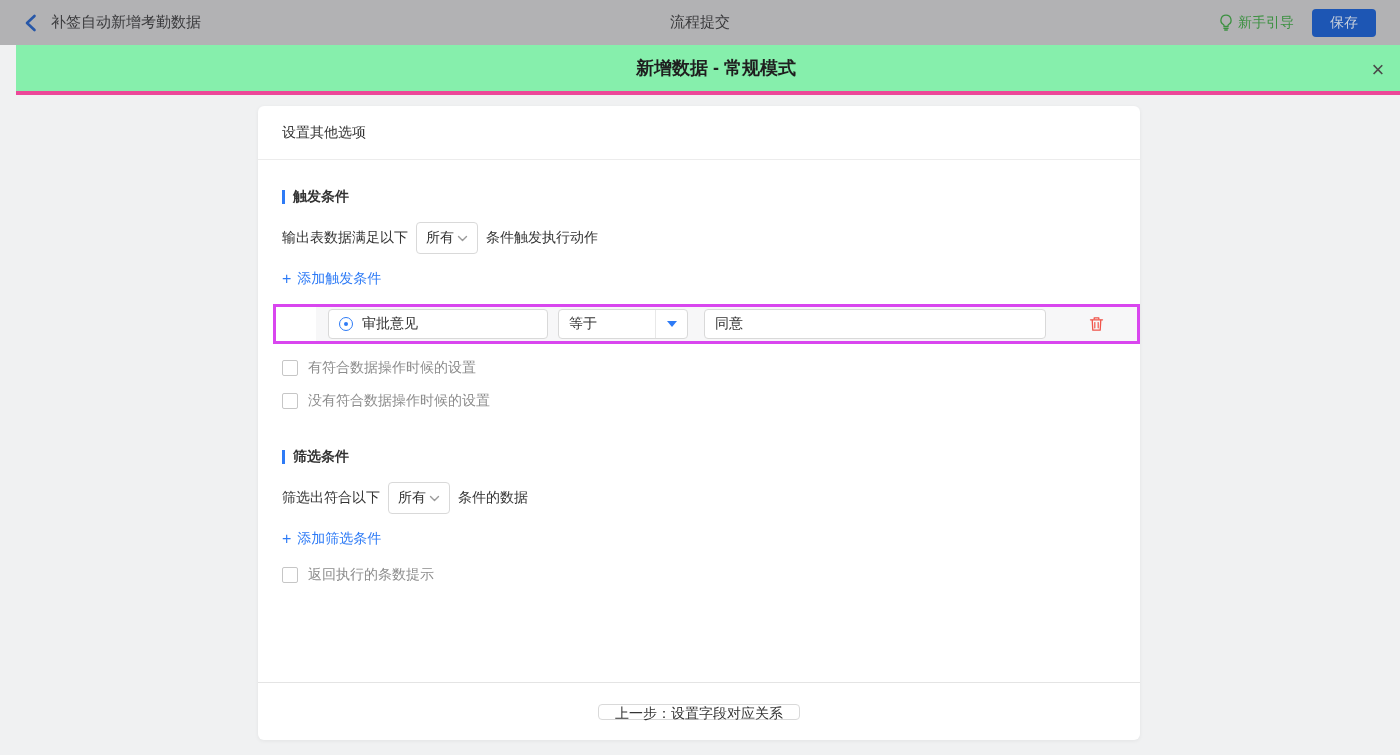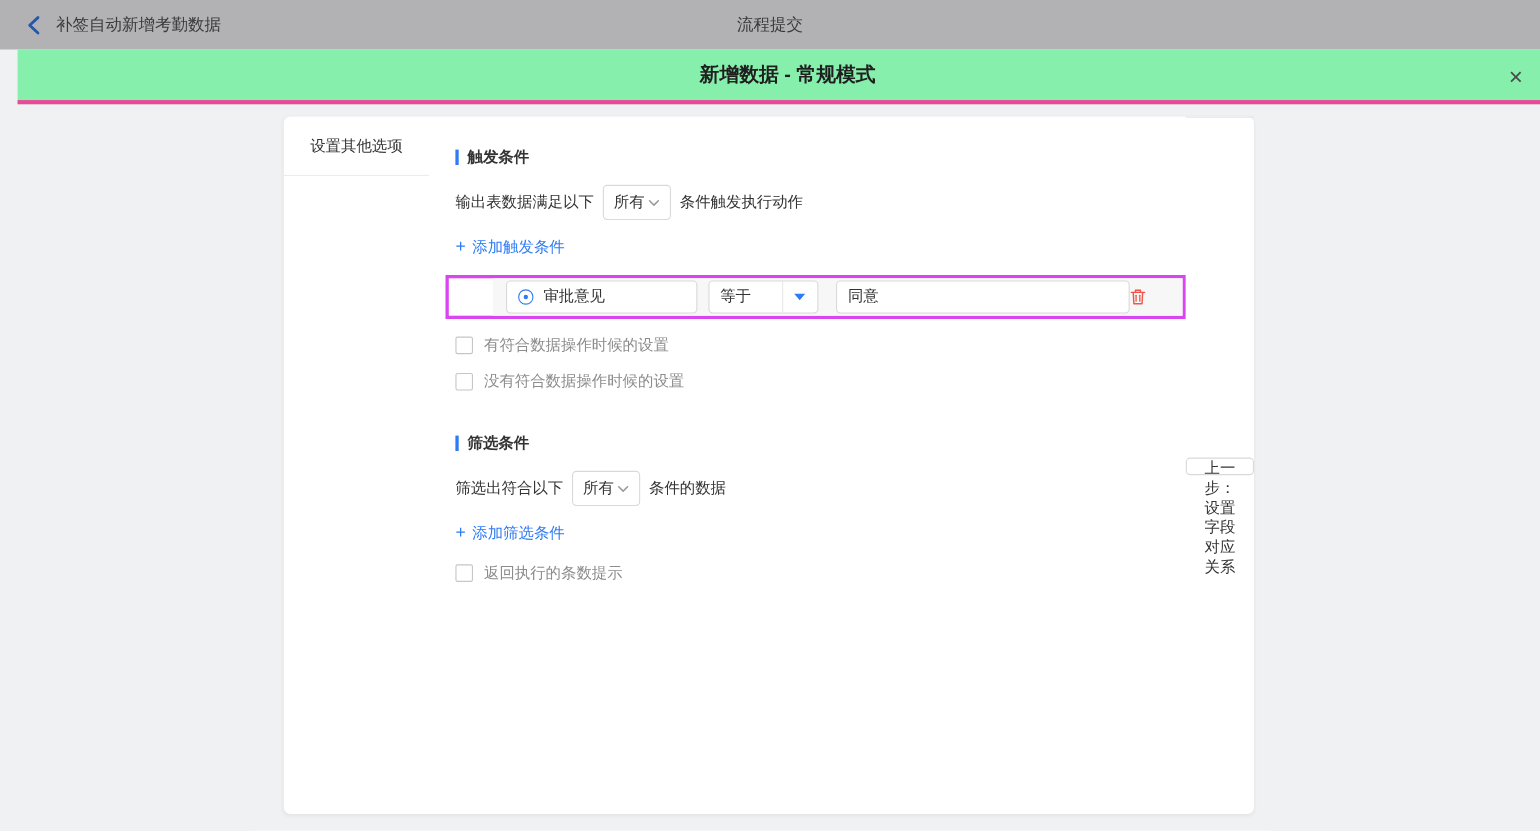--- a/index.html
+++ b/index.html
@@ -20,21 +20,21 @@
   
   .modal-header { position:absolute; left:0; top:45px; width:1400px; height:50px; background:#86efac;
     border-bottom:4px solid #ec4899; display:flex; align-items:center; justify-content:center;margin-left:16px; }
   .modal-title { font-size:18px; font-weight:bold; color:#1f1f1f; }
   .modal-close { position:absolute; right:24px; top:11px; font-size:22px; color:#4a4a4a;
     width:28px; height:28px; line-height:28px; text-align:center; cursor:pointer; font-weight:normal; }
 
   
   .content { position:absolute; left:0; top:95px; width:1400px; height:660px; background:#f0f1f2; }
   .card { position:absolute; left:258px; top:11px; width:882px; height:634px; background:#fff;
-    border-radius:6px; box-shadow:0 1px 4px rgba(0,0,0,0.06); display:flex; flex-direction:row; }
+    border-radius:6px; box-shadow:0 1px 4px rgba(0,0,0,0.06); display:flex; flex-direction:column; }
   .card-header { height:54px; padding:0 24px; display:flex; align-items:center;
     font-size:14px; color:#333; border-bottom:1px solid #ececec; flex:0 0 auto; }
   .card-body { flex:1 1 auto; padding:28px 24px 0 24px; overflow:hidden; }
 
   .section-title { display:flex; align-items:center; gap:8px; font-size:14px; font-weight:bold; color:#333; }
   .blue-bar { width:3px; height:14px; background:#2e7bf6; }
 
   .sentence { display:flex; align-items:center; gap:8px; font-size:14px; color:#333; margin-top:16px; }
   .mini-select { width:62px; height:32px; border:1px solid #d9d9d9; border-radius:4px; background:#fff;
     display:flex; align-items:center; justify-content:space-between; padding:0 9px; cursor:pointer; }
@@ -83,20 +83,31 @@
 <body>
 
 <div class="topbar">
   <span class="back-btn">
     <svg width="13" height="18" viewBox="0 0 13 18">
       <polyline points="10.5,2 3,9 10.5,16" fill="none" stroke="#2757a8" stroke-width="2.6" stroke-linecap="round" stroke-linejoin="round"></polyline>
     </svg>
   </span>
   <span class="topbar-title">补签自动新增考勤数据</span>
   <span class="topbar-center">流程提交</span>
+  <span class="topbar-right">
+    <span class="guide-link">
+      <svg width="14" height="17" viewBox="0 0 14 17">
+        <path d="M7 1.2a5 5 0 0 1 2.6 9.3c-.4.3-.6.6-.6 1v1H5v-1c0-.4-.2-.7-.6-1A5 5 0 0 1 7 1.2z" fill="none" stroke="#3c9141" stroke-width="1.3"></path>
+        <line x1="5" y1="14.4" x2="9" y2="14.4" stroke="#3c9141" stroke-width="1.3" stroke-linecap="round"></line>
+        <line x1="5.7" y1="16" x2="8.3" y2="16" stroke="#3c9141" stroke-width="1.3" stroke-linecap="round"></line>
+      </svg>
+      <span>新手引导</span>
+    </span>
+    <button class="save-btn">保存</button>
+  </span>
 </div>
 
 <div class="modal-header">
   <span class="modal-title">新增数据 - 常规模式</span>
   <span class="modal-close">×</span>
 </div>
 
 <div class="content">
   <div class="card">
 

